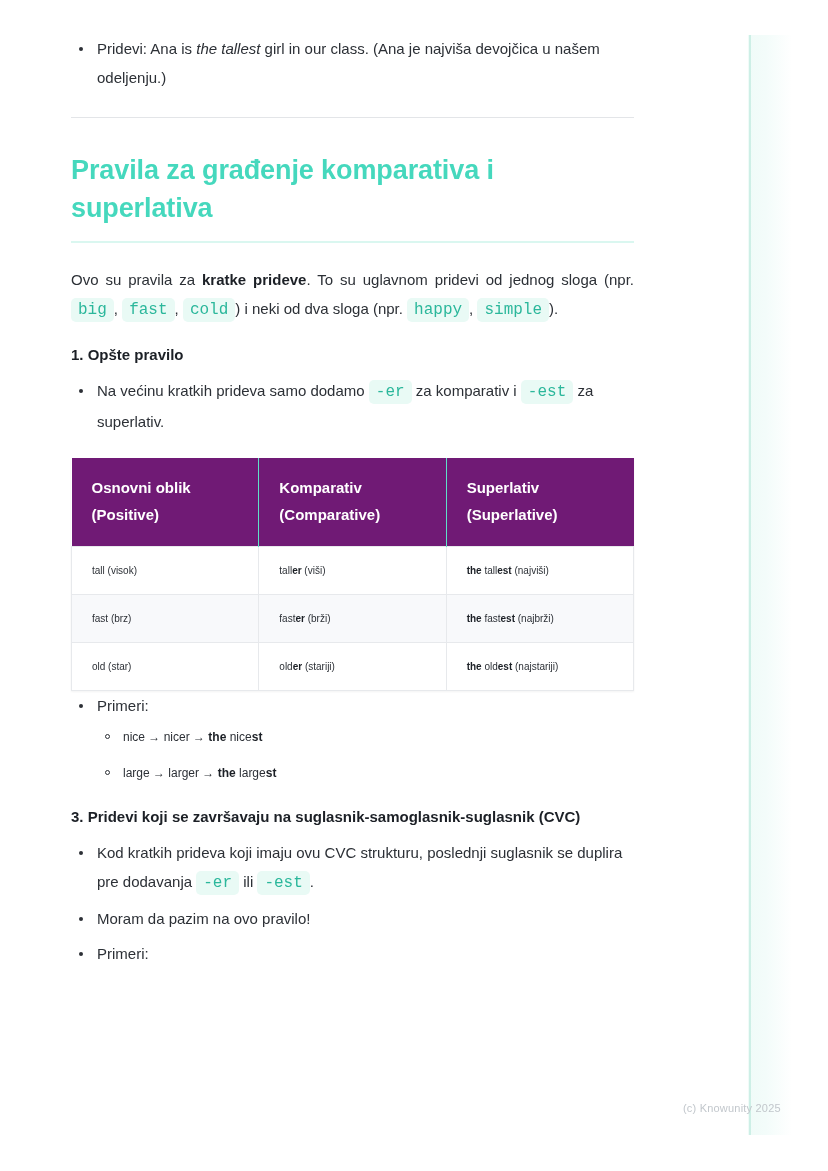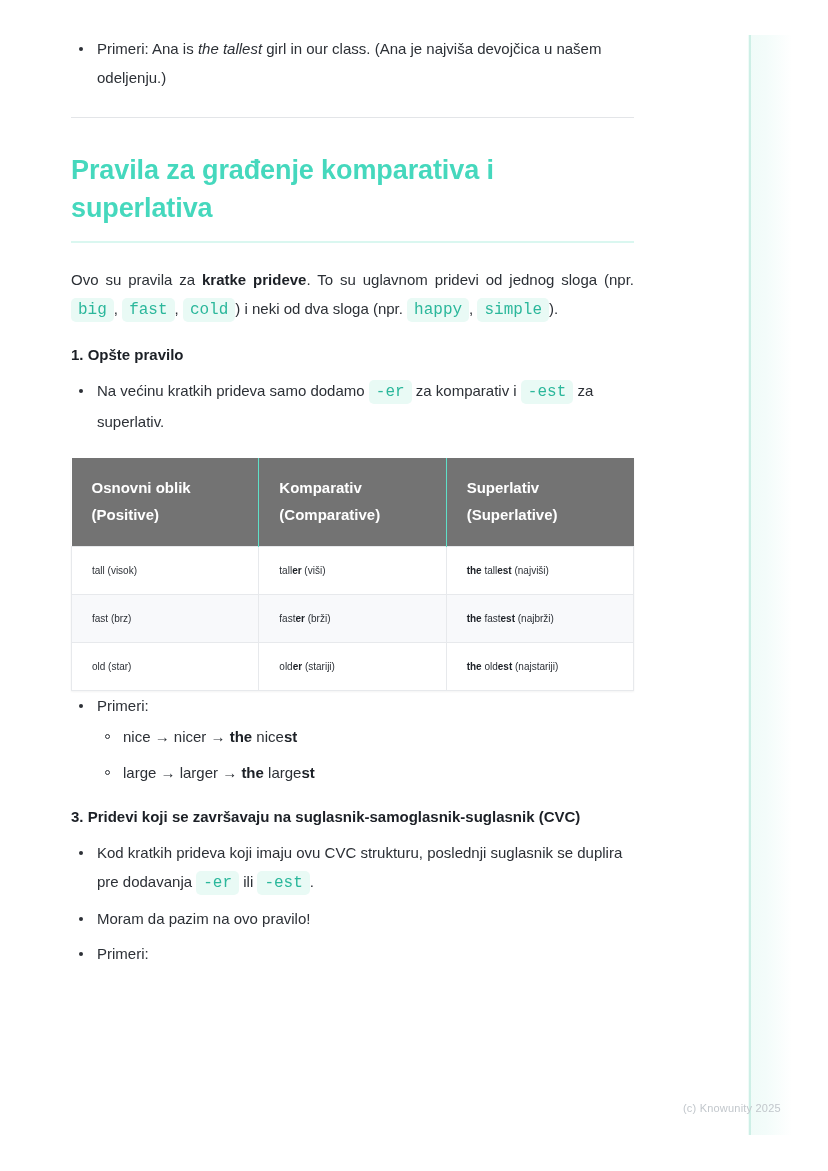--- a/index.html
+++ b/index.html
@@ -76,21 +76,21 @@
 
   ul.sub {
     list-style: none;
     margin: 4px 0 0 0;
     padding: 0;
   }
   ul.sub > li {
     position: relative;
     padding-left: 26px;
     margin: 0 0 10px 0;
-    font-size: 15px;
+    font-size: 12px;
     line-height: 26px;
   }
   ul.sub > li::before {
     content: "";
     position: absolute;
     left: 8px;
     top: 10px;
     width: 5px;
     height: 5px;
     border-radius: 50%;
@@ -152,21 +152,21 @@
 
   
   table.rules-table {
     border-collapse: collapse;
     width: 563px;
     margin: 22px 0 0 0;
     table-layout: fixed;
     box-shadow: 0 1px 2px rgba(0,0,0,0.05);
   }
   table.rules-table th {
-    background: #737373;
+    background: #701a75;
     color: #ffffff;
     font-size: 15px;
     font-weight: bold;
     text-align: left;
     padding: 16px 20px 18px 20px;
     line-height: 27px;
     border-right: 1px solid #5fe0c9;
     vertical-align: top;
   }
   table.rules-table th:last-child { border-right: 0; }
@@ -195,21 +195,21 @@
 
 <div class="page">
 
   <div class="edge-band"></div>
   <div class="edge-band-line"></div>
 
   <div class="content">
 
     <ul class="bullets">
       <li>
-        <span>Primeri: Ana is </span><i>the tallest</i><span> girl in our class. (Ana je najviša devojčica u našem odeljenju.)</span>
+        <span>Pridevi: Ana is </span><i>the tallest</i><span> girl in our class. (Ana je najviša devojčica u našem odeljenju.)</span>
       </li>
     </ul>
 
     <hr class="divider">
 
     <h1 class="section-title">Pravila za građenje komparativa i superlativa</h1>
     <div class="title-rule"></div>
 
     <p class="body-text"><span>Ovo su pravila za </span><b>kratke prideve</b><span>. To su uglavnom pridevi od jednog sloga (npr. </span><code class="chip">big</code><span>, </span><code class="chip">fast</code><span>, </span><code class="chip">cold</code><span>) i neki od dva sloga (npr. </span><code class="chip">happy</code><span>, </span><code class="chip">simple</code><span>).</span></p>
 

